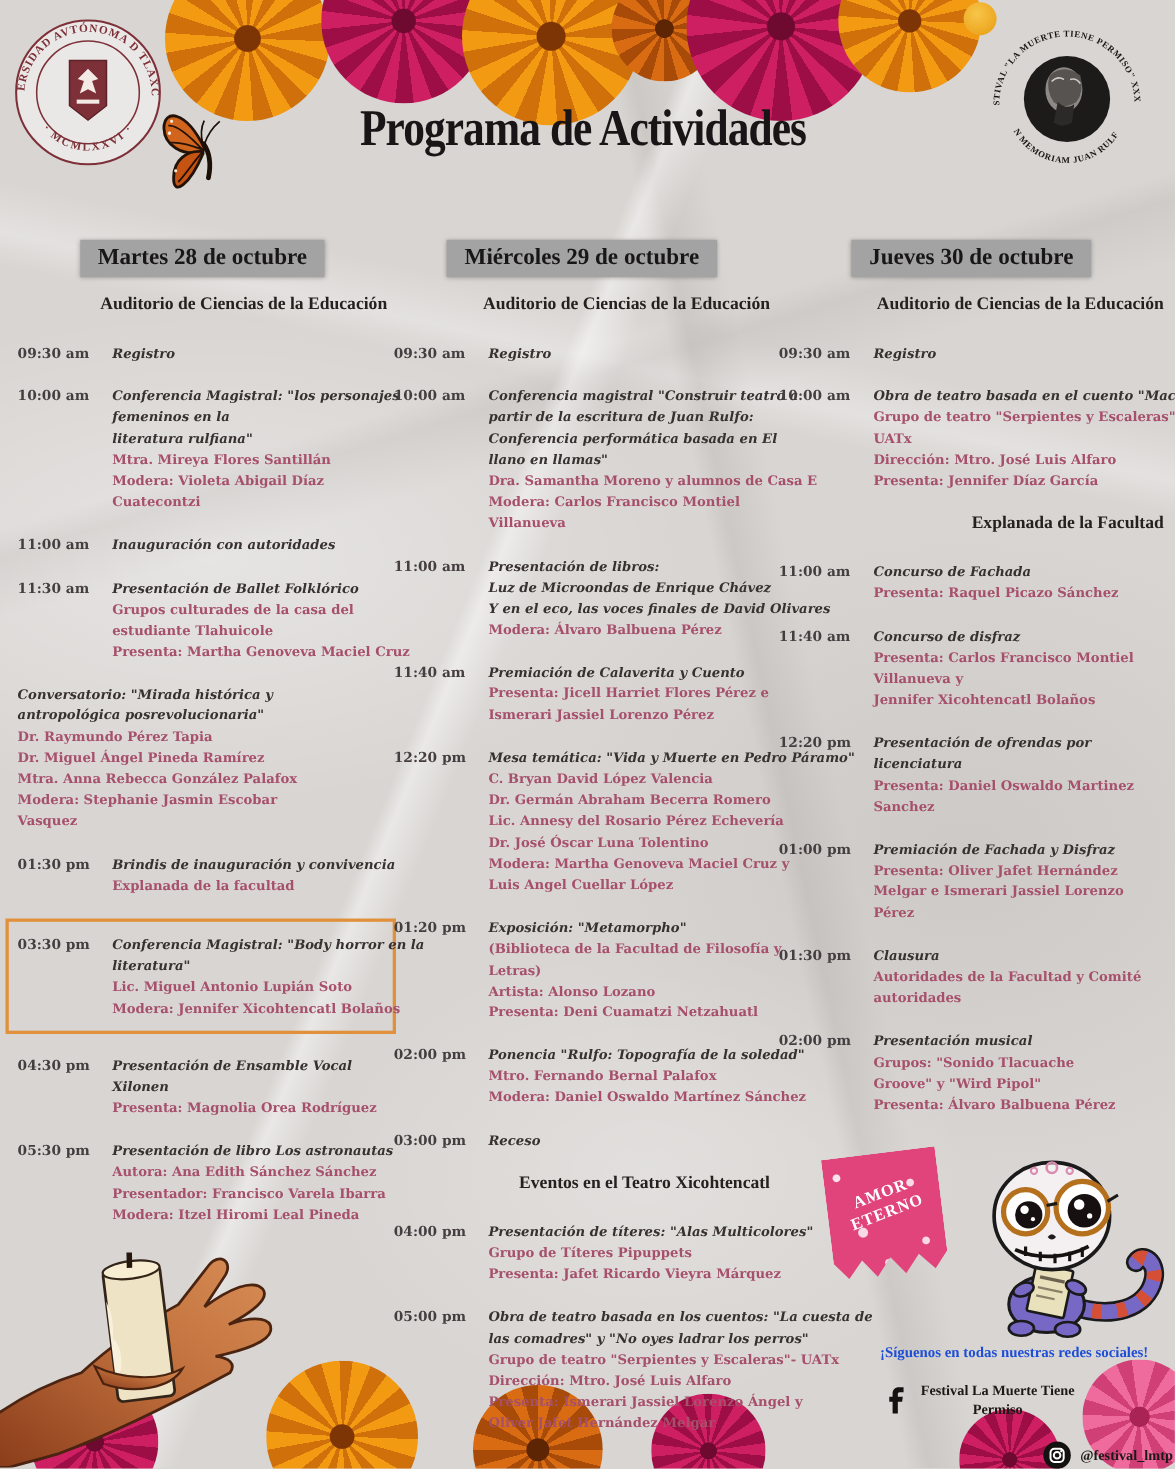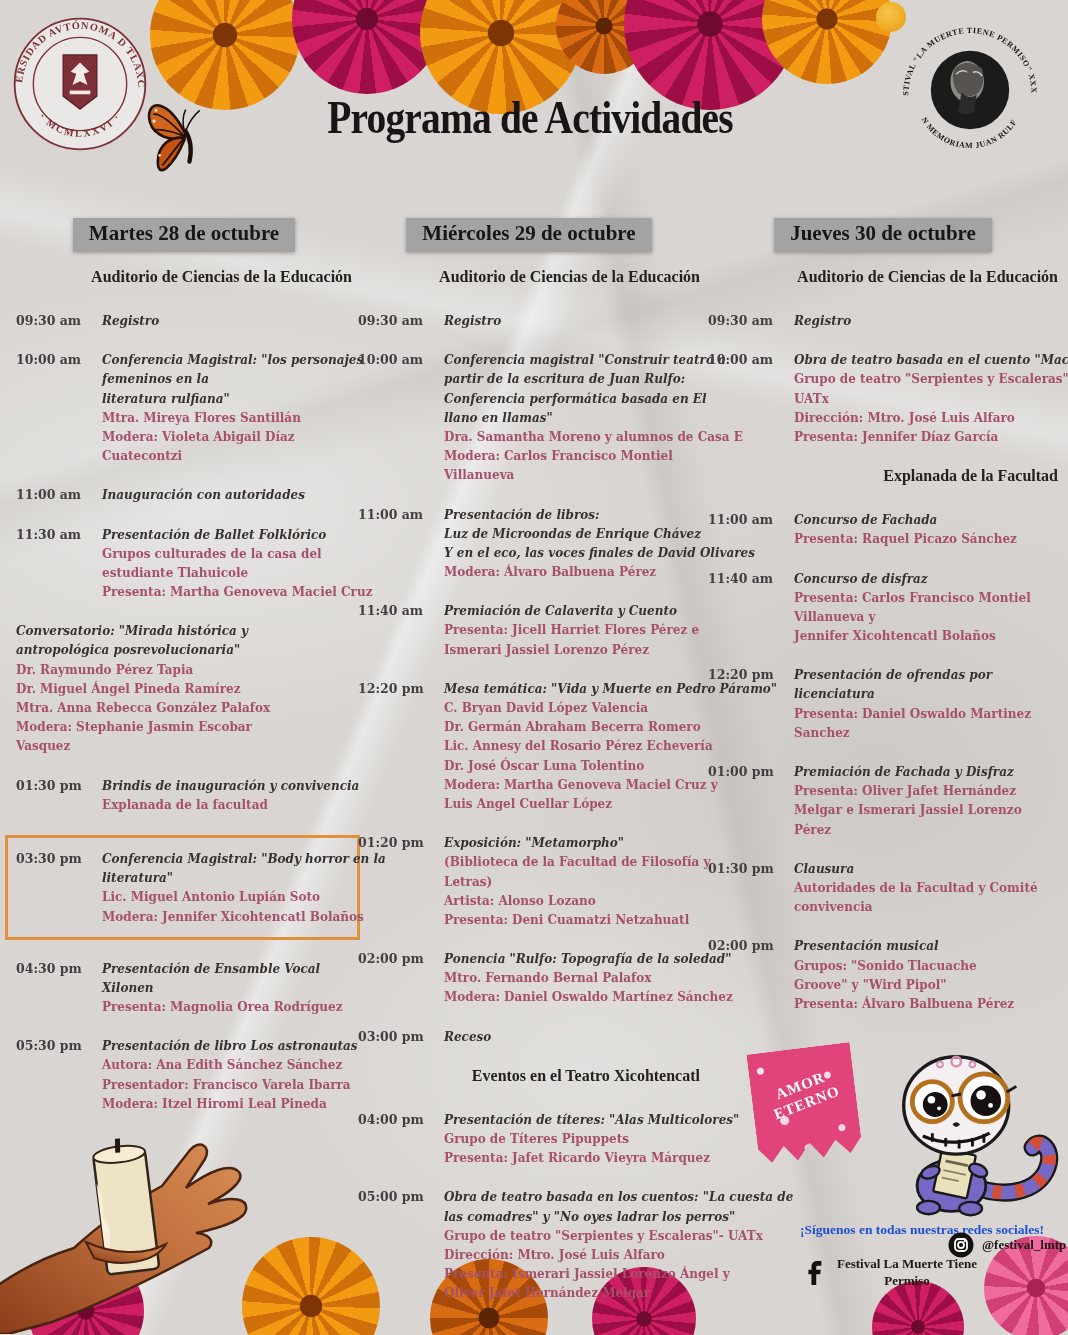--- a/index.html
+++ b/index.html
@@ -93,21 +93,21 @@
     font-family:"Liberation Serif",serif;font-weight:700;font-size:15px;line-height:1.2;
     transform:rotate(-14deg);letter-spacing:1px;
   }
   #mascot{position:absolute;left:856px;top:1036px;z-index:2;}
   .social-heading{
     position:absolute;left:800px;top:1222px;width:260px;z-index:3;text-align:left;
     font-family:"Liberation Serif",serif;font-weight:700;font-size:13.5px;color:#1d4ed8;white-space:nowrap;
   }
   .social-row{position:absolute;z-index:3;display:flex;align-items:center;gap:8px;}
   #fb-row{left:803px;top:1256px;}
-  #ig-row{left:948px;top:1232px;}
+  #ig-row{left:948px;top:1310px;}
   .social-label{
     font-family:"Liberation Serif",serif;font-weight:700;font-size:13px;color:#1c1917;
     text-align:center;line-height:1.3;white-space:pre-line;
   }
   #hand{position:absolute;left:-6px;top:1090px;z-index:2;}
 </style>
 </head>
 <body>
 
 <div class="flower marigold" style="left:150px;top:-40px;width:150px;height:150px;"></div>
@@ -403,21 +403,21 @@
           <div class="line rose">Presenta: Oliver Jafet Hernández</div>
           <div class="line rose">Melgar e Ismerari Jassiel Lorenzo</div>
           <div class="line rose">Pérez</div>
         </div>
       </div>
       <div class="event">
         <div class="etime">01:30 pm</div>
         <div class="elines">
           <div class="line dark">Clausura</div>
           <div class="line rose">Autoridades de la Facultad y Comité</div>
-          <div class="line rose">convivencia</div>
+          <div class="line rose">autoridades</div>
         </div>
       </div>
       <div class="event">
         <div class="etime">02:00 pm</div>
         <div class="elines">
           <div class="line dark">Presentación musical</div>
           <div class="line rose">Grupos: "Sonido Tlacuache</div>
           <div class="line rose">Groove" y "Wird Pipol"</div>
           <div class="line rose">Presenta: Álvaro Balbuena Pérez</div>
         </div>

